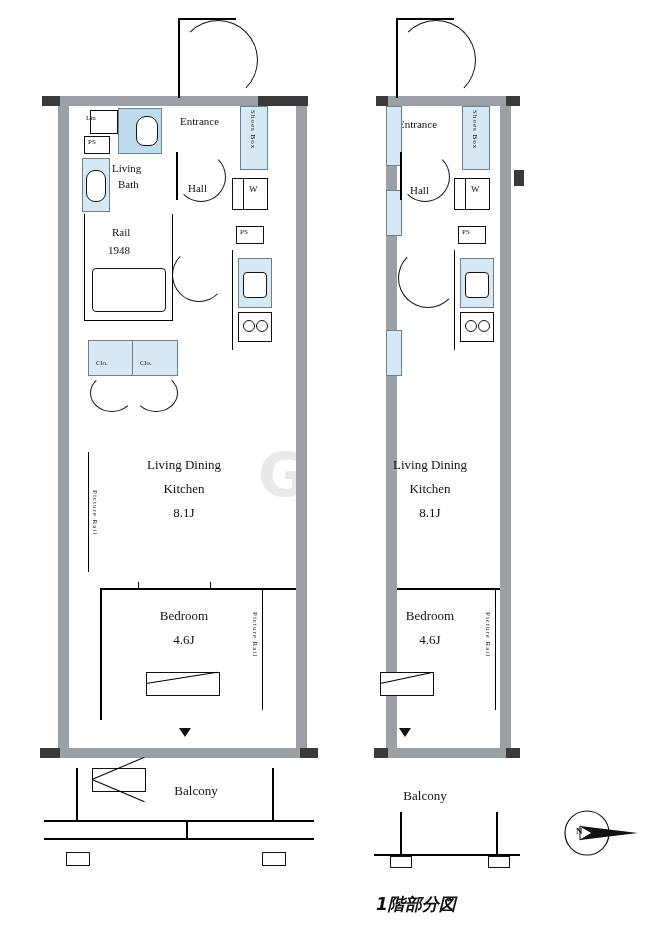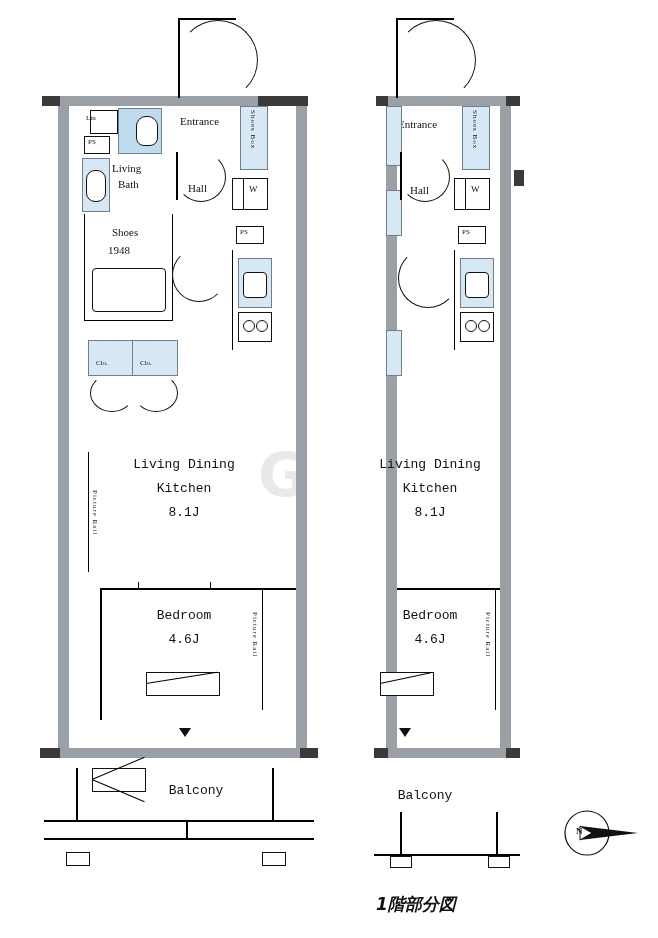--- a/index.html
+++ b/index.html
@@ -6,21 +6,21 @@
   body{
     width:658px;height:938px;
     background:#ffffff;
     font-family:"Liberation Serif", serif;
     color:#000;
     position:relative;
     overflow:hidden;
   }
   .canvas{position:absolute;inset:0;}
   .lbl{position:absolute;font-family:"Liberation Serif",serif;color:#111;white-space:nowrap;}
-  .ctr{transform:translateX(-50%);text-align:right;font-family:Liberation Mono, monospace;}
+  .ctr{transform:translateX(-50%);text-align:right;}
   .vert{writing-mode:vertical-rl;text-orientation:mixed;letter-spacing:1px;}
   .tiny{font-size:7px;}
   .sm{font-size:9px;}
   .md{font-size:11px;}
   .lg{font-size:13px;}
   .xl{font-size:17px;font-weight:bold;font-family:"DejaVu Sans",sans-serif;}
   .wall{position:absolute;background:#9aa0a6;}
   .wallk{position:absolute;background:#3a3a3a;}
   .thin{position:absolute;background:#000;}
   .fixt{position:absolute;border:1px solid #111;background:#ffffff;}
@@ -71,21 +71,21 @@
   <div class="arc" style="left:176px;top:152px;width:48px;height:48px;border-color:transparent #111 #111 transparent;"></div>
   <div class="thin" style="left:176px;top:152px;width:2px;height:48px;"></div>
 
   <div class="fixt" style="left:240px;top:178px;width:26px;height:30px;"></div>
   <div class="lbl sm" style="left:249px;top:184px;">W</div>
   <div class="fixt" style="left:232px;top:178px;width:10px;height:30px;"></div>
 
   <div class="fixt" style="left:236px;top:226px;width:26px;height:16px;"></div>
   <div class="lbl tiny" style="left:240px;top:228px;">PS</div>
 
-  <div class="lbl md" style="left:112px;top:226px;">Shoes</div>
+  <div class="lbl md" style="left:112px;top:226px;">Rail</div>
   <div class="lbl md" style="left:108px;top:244px;">1948</div>
   <div class="fixt" style="left:92px;top:268px;width:72px;height:42px;border-radius:4px;"></div>
   <div class="thin" style="left:84px;top:214px;width:1px;height:106px;"></div>
   <div class="thin" style="left:172px;top:214px;width:1px;height:106px;"></div>
   <div class="thin" style="left:84px;top:320px;width:89px;height:1px;"></div>
   <div class="arc" style="left:172px;top:248px;width:52px;height:52px;border-color:transparent transparent #111 #111;"></div>
 
   <div class="blue" style="left:238px;top:258px;width:32px;height:48px;"></div>
   <div class="fixt" style="left:243px;top:272px;width:22px;height:24px;border-radius:4px;"></div>
   <div class="fixt" style="left:238px;top:312px;width:32px;height:28px;"></div>

